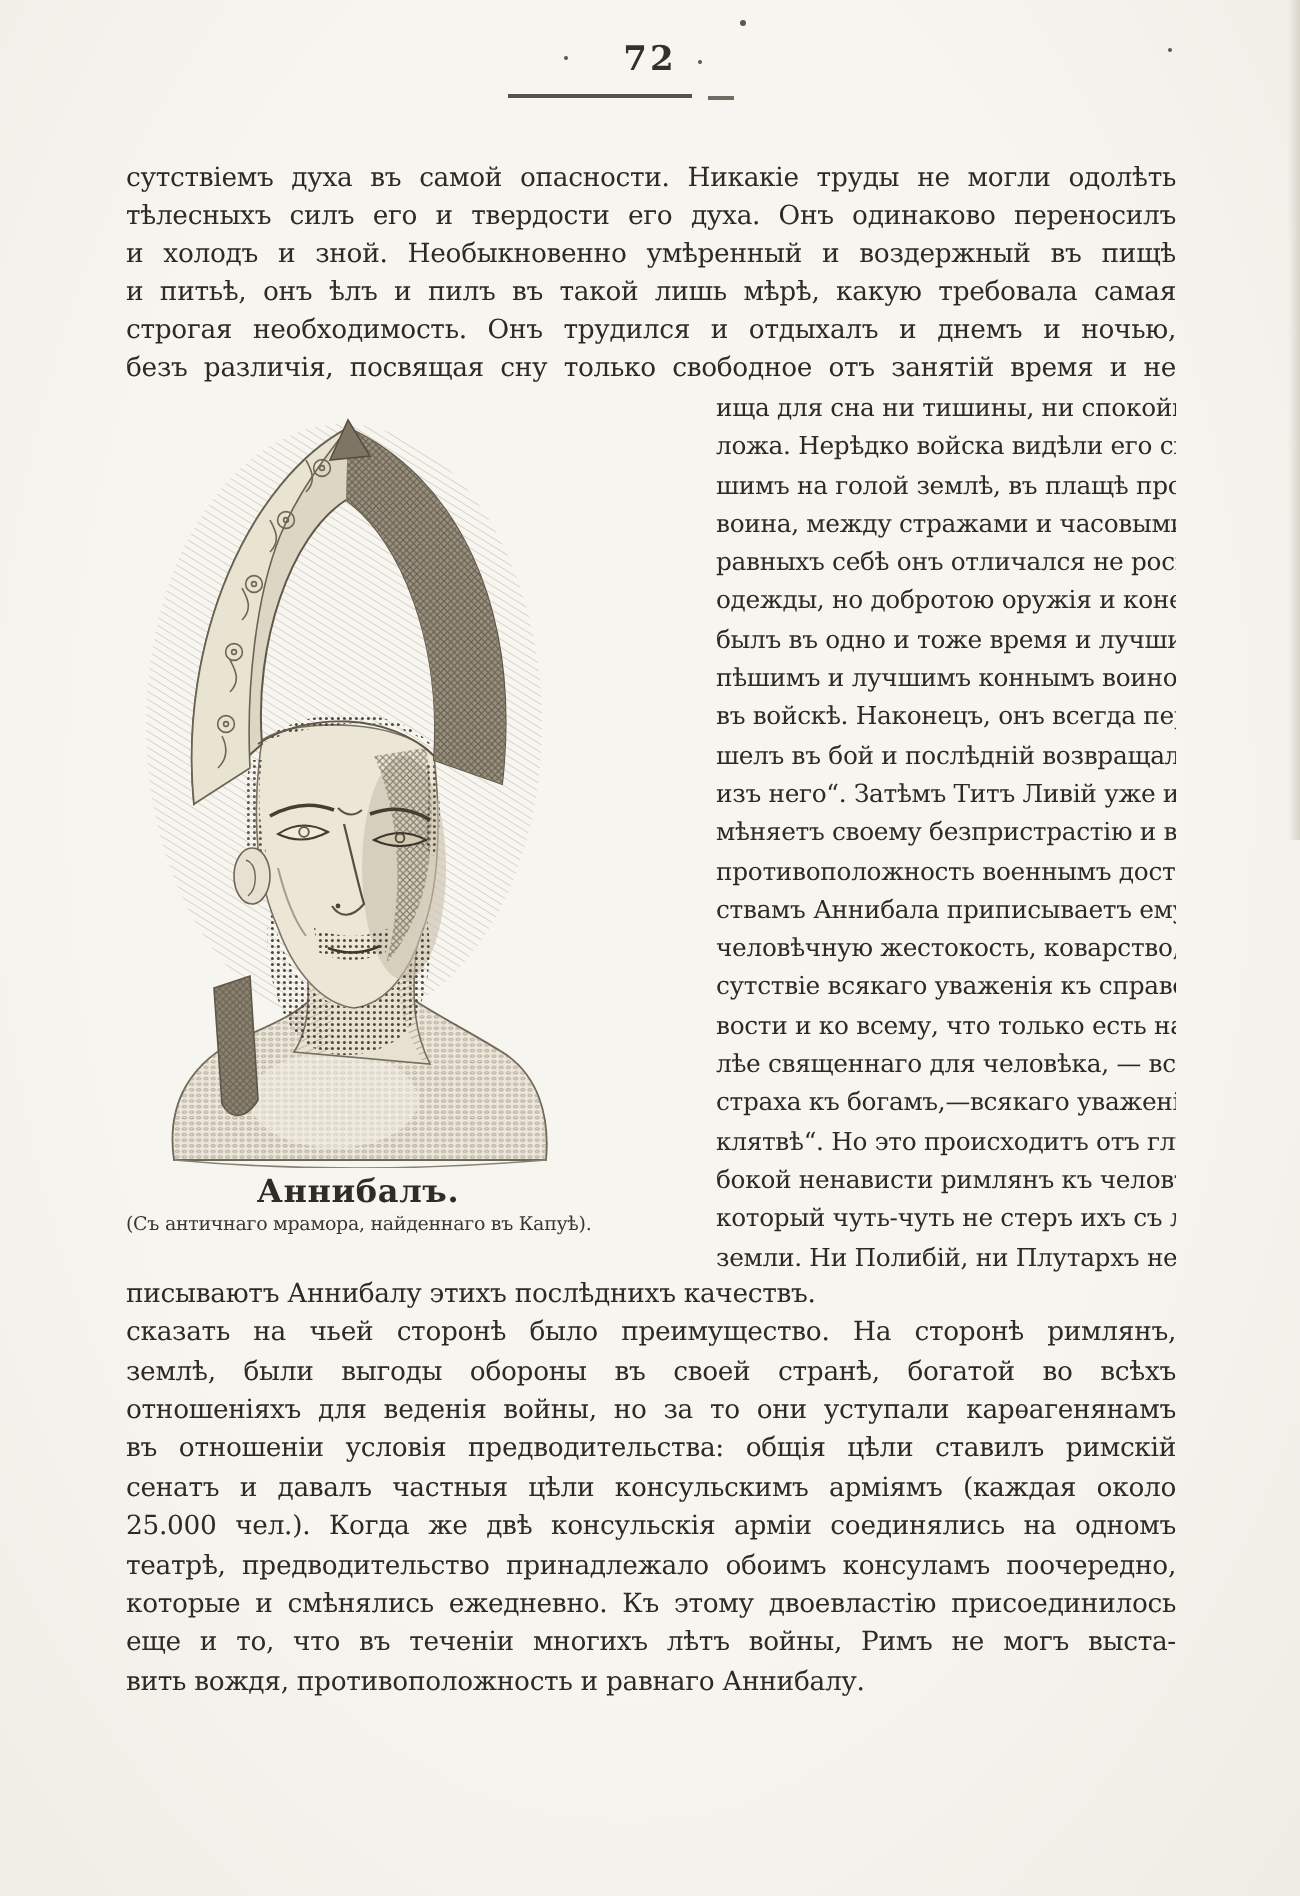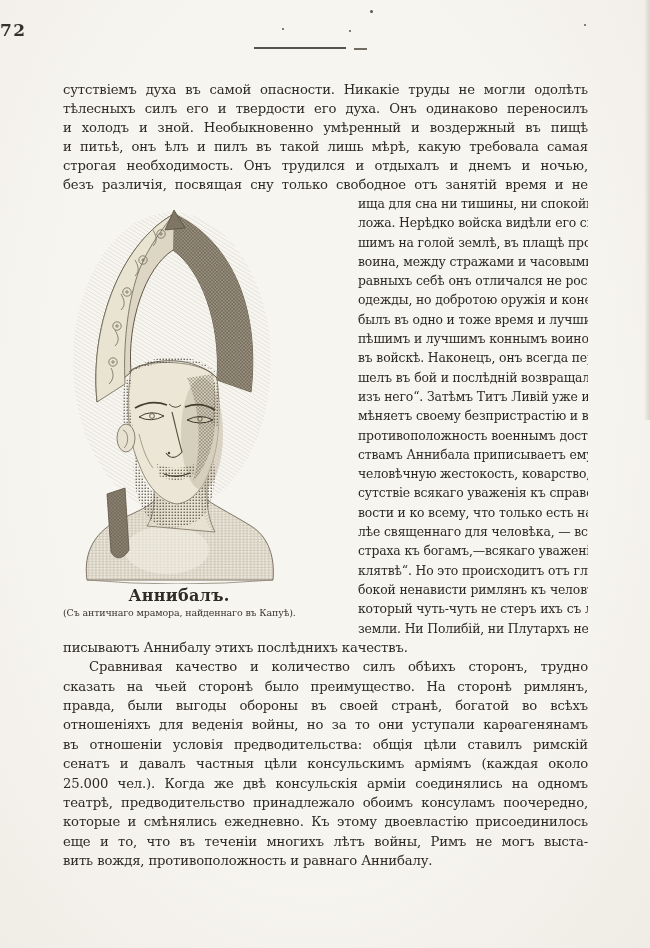--- a/index.html
+++ b/index.html
@@ -7,21 +7,21 @@
   .page{
     position:relative;width:650px;height:948px;
     background:radial-gradient(ellipse at 48% 42%, #f7f5f0 55%, #efece5 100%);
     font-family:"DejaVu Serif", serif;
     color:#2d2a23;
     overflow:hidden;
   }
   .edge-shade{position:absolute;top:0;right:0;width:6px;height:420px;
     background:linear-gradient(to left,#d8d4ca,rgba(216,212,202,0));}
   
-  .pageno-wrap{position:relative;height:48px;padding-top:20px;text-align:left;}
+  .pageno-wrap{position:relative;height:48px;padding-top:20px;text-align:center;}
   .pageno{font-size:17px;letter-spacing:1.5px;font-weight:bold;color:#35312a;}
   .pageno-rule{position:absolute;left:254px;top:47px;width:92px;height:2px;background:#57534a;}
   .pageno-dash{position:absolute;left:354px;top:48px;width:13px;height:1.5px;background:#716c61;}
   .speck{position:absolute;background:#5a564d;border-radius:50%;}
   
   .para{margin-left:63px;width:525px;}
   .para-top{margin-top:12px;}
   .line{
     font-size:13.2px;line-height:19px;height:19px;
     letter-spacing:-0.15px;
@@ -187,23 +187,22 @@
         <div class="line">страха къ богамъ,—всякаго уваженія къ</div>
         <div class="line">клятвѣ“. Но это происходитъ отъ глу-</div>
         <div class="line">бокой ненависти римлянъ къ человѣку,</div>
         <div class="line">который чуть-чуть не стеръ ихъ съ лица</div>
         <div class="line">земли. Ни Полибій, ни Плутархъ не при-</div>
       </div>
   </section>
 
   <section class="para para-bottom">
       <div class="line no-just">писываютъ Аннибалу этихъ послѣднихъ качествъ.</div>
-      <div class="line indent">Сравнивая качество и количество силъ обѣихъ сторонъ, трудно</div>
       <div class="line">сказать на чьей сторонѣ было преимущество. На сторонѣ римлянъ,</div>
-      <div class="line">правда, были выгоды обороны въ своей странѣ, богатой во всѣхъ</div>
+      <div class="line">землѣ, были выгоды обороны въ своей странѣ, богатой во всѣхъ</div>
       <div class="line">отношеніяхъ для веденія войны, но за то они уступали карѳагенянамъ</div>
       <div class="line">въ отношеніи условія предводительства: общія цѣли ставилъ римскій</div>
       <div class="line">сенатъ и давалъ частныя цѣли консульскимъ арміямъ (каждая около</div>
       <div class="line">25.000 чел.). Когда же двѣ консульскія арміи соединялись на одномъ</div>
       <div class="line">театрѣ, предводительство принадлежало обоимъ консуламъ поочередно,</div>
       <div class="line">которые и смѣнялись ежедневно. Къ этому двоевластію присоединилось</div>
       <div class="line">еще и то, что въ теченіи многихъ лѣтъ войны, Римъ не могъ выста-</div>
       <div class="line no-just">вить вождя, противоположность и равнаго Аннибалу.</div>
     </section>
 </div>

